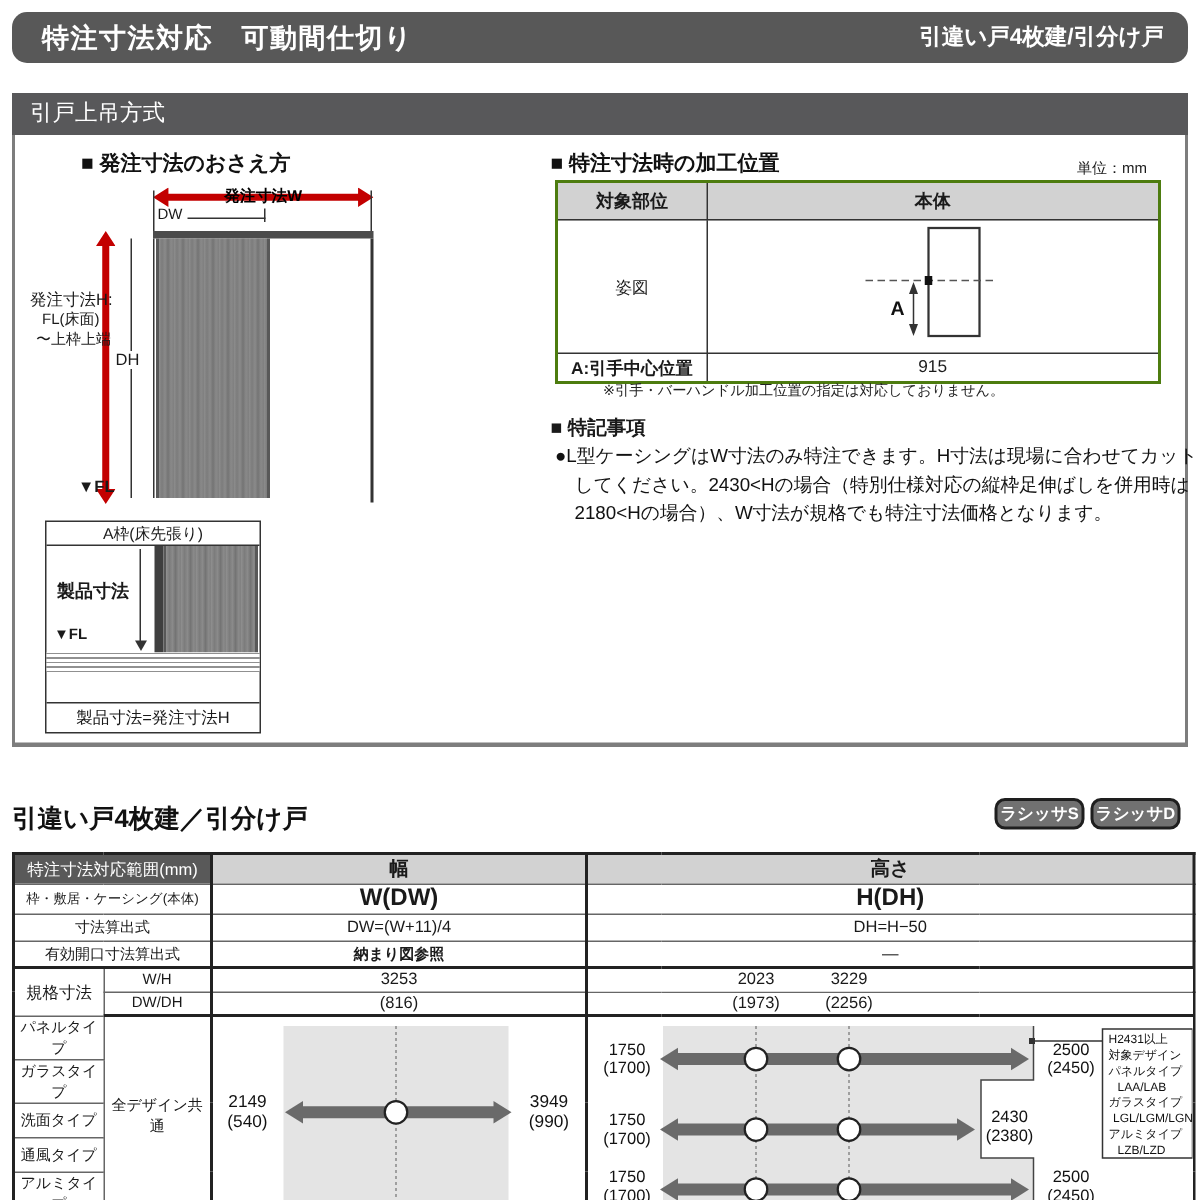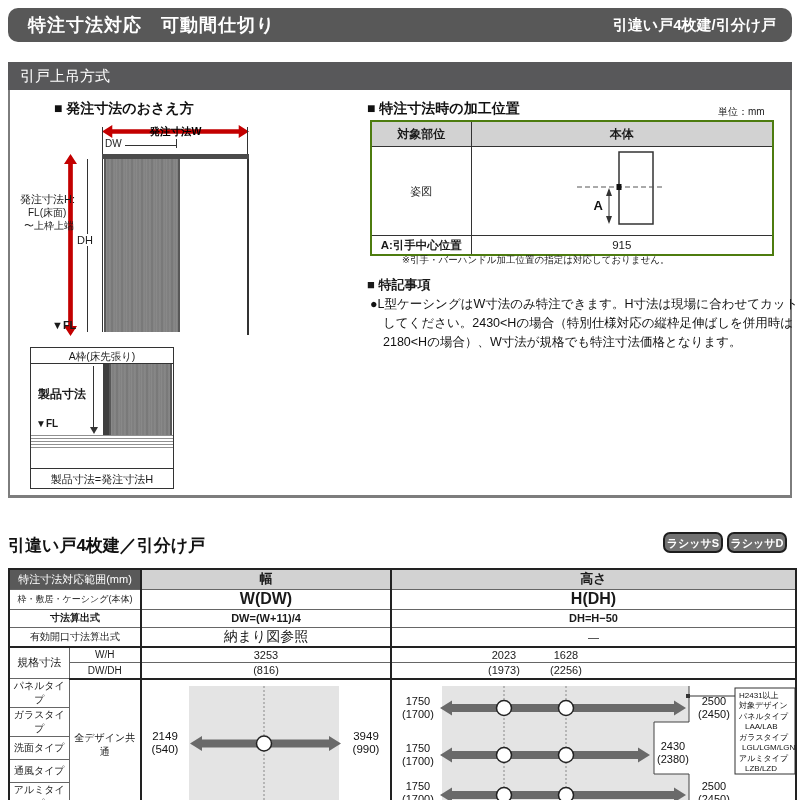--- a/index.html
+++ b/index.html
@@ -50,21 +50,21 @@
          font-size:11px;font-weight:bold;text-align:center;line-height:18px;box-sizing:border-box;}
 
   .spec{left:8px;top:568px;border-collapse:collapse;table-layout:fixed;width:787px;border:2px solid #222;}
   .spec td{border:1px solid #666;padding:0;text-align:center;vertical-align:middle;overflow:hidden;font-size:11px;}
   .spec .dark{background:#595959;color:#fff;font-size:11px;}
   .spec .gray{background:#d2d2d2;font-weight:bold;font-size:13px;}
   .spec .vr{border-right:2px solid #222;}
   .spec .hb{border-bottom:2px solid #222;}
   .spec .small{font-size:9px;}
   .spec .big{font-size:16px;font-weight:bold;}
-  .spec .med{font-size:14px;font-weight:normal;}
+  .spec .med{font-size:10px;font-weight:bold;}
   .spec .typecell{font-size:10px;}
   .chartcell{position:relative;background:#fff;}
   .chartcell svg{display:block;}
   svg text{font-family:"Liberation Sans","DejaVu Sans",sans-serif;fill:#111;}
   .posspan{position:absolute;top:50%;transform:translateY(-50%);text-align:center;font-size:11px;}
 </style>
 </head>
 <body>
 
 <div class="page">
@@ -183,37 +183,37 @@
         <tr style="height:20px;">
       <td colspan="2" class="dark vr">特注寸法対応範囲(mm)</td>
       <td colspan="3" class="gray vr">幅</td>
       <td colspan="4" class="gray">高さ</td>
     </tr>
     <tr style="height:20px;">
       <td colspan="2" class="small vr">枠・敷居・ケーシング(本体)</td>
       <td colspan="3" class="big vr">W(DW)</td>
       <td colspan="4" class="big">H(DH)</td>
     </tr>
-    <tr style="height:18px;font-weight:bold;">
+    <tr style="height:18px;">
       <td colspan="2" class="vr" style="font-size:10px;">寸法算出式</td>
       <td colspan="3" class="vr">DW=(W+11)/4</td>
       <td colspan="4">DH=H−50</td>
     </tr>
     <tr style="height:18px;">
       <td colspan="2" class="vr hb" style="font-size:10px;">有効開口寸法算出式</td>
       <td colspan="3" class="med vr hb">納まり図参照</td>
       <td colspan="4" class="hb">―</td>
     </tr>
     <tr style="height:16px;">
       <td rowspan="2">規格寸法</td>
       <td class="vr" style="font-size:10px;">W/H</td>
       <td colspan="3" class="vr">3253</td>
       <td colspan="4" class="chartcell">
         <span class="posspan" style="left:92px;width:40px;">2023</span>
-        <span class="posspan" style="left:154px;width:40px;">1628</span>
+        <span class="posspan" style="left:154px;width:40px;">3229</span>
       </td>
     </tr>
     <tr style="height:16px;">
       <td class="vr hb" style="font-size:10px;">DW/DH</td>
       <td colspan="3" class="vr hb">(816)</td>
       <td colspan="4" class="chartcell hb">
         <span class="posspan" style="left:87px;width:50px;">(1973)</span>
         <span class="posspan" style="left:149px;width:50px;">(2256)</span>
       </td>
     </tr>

